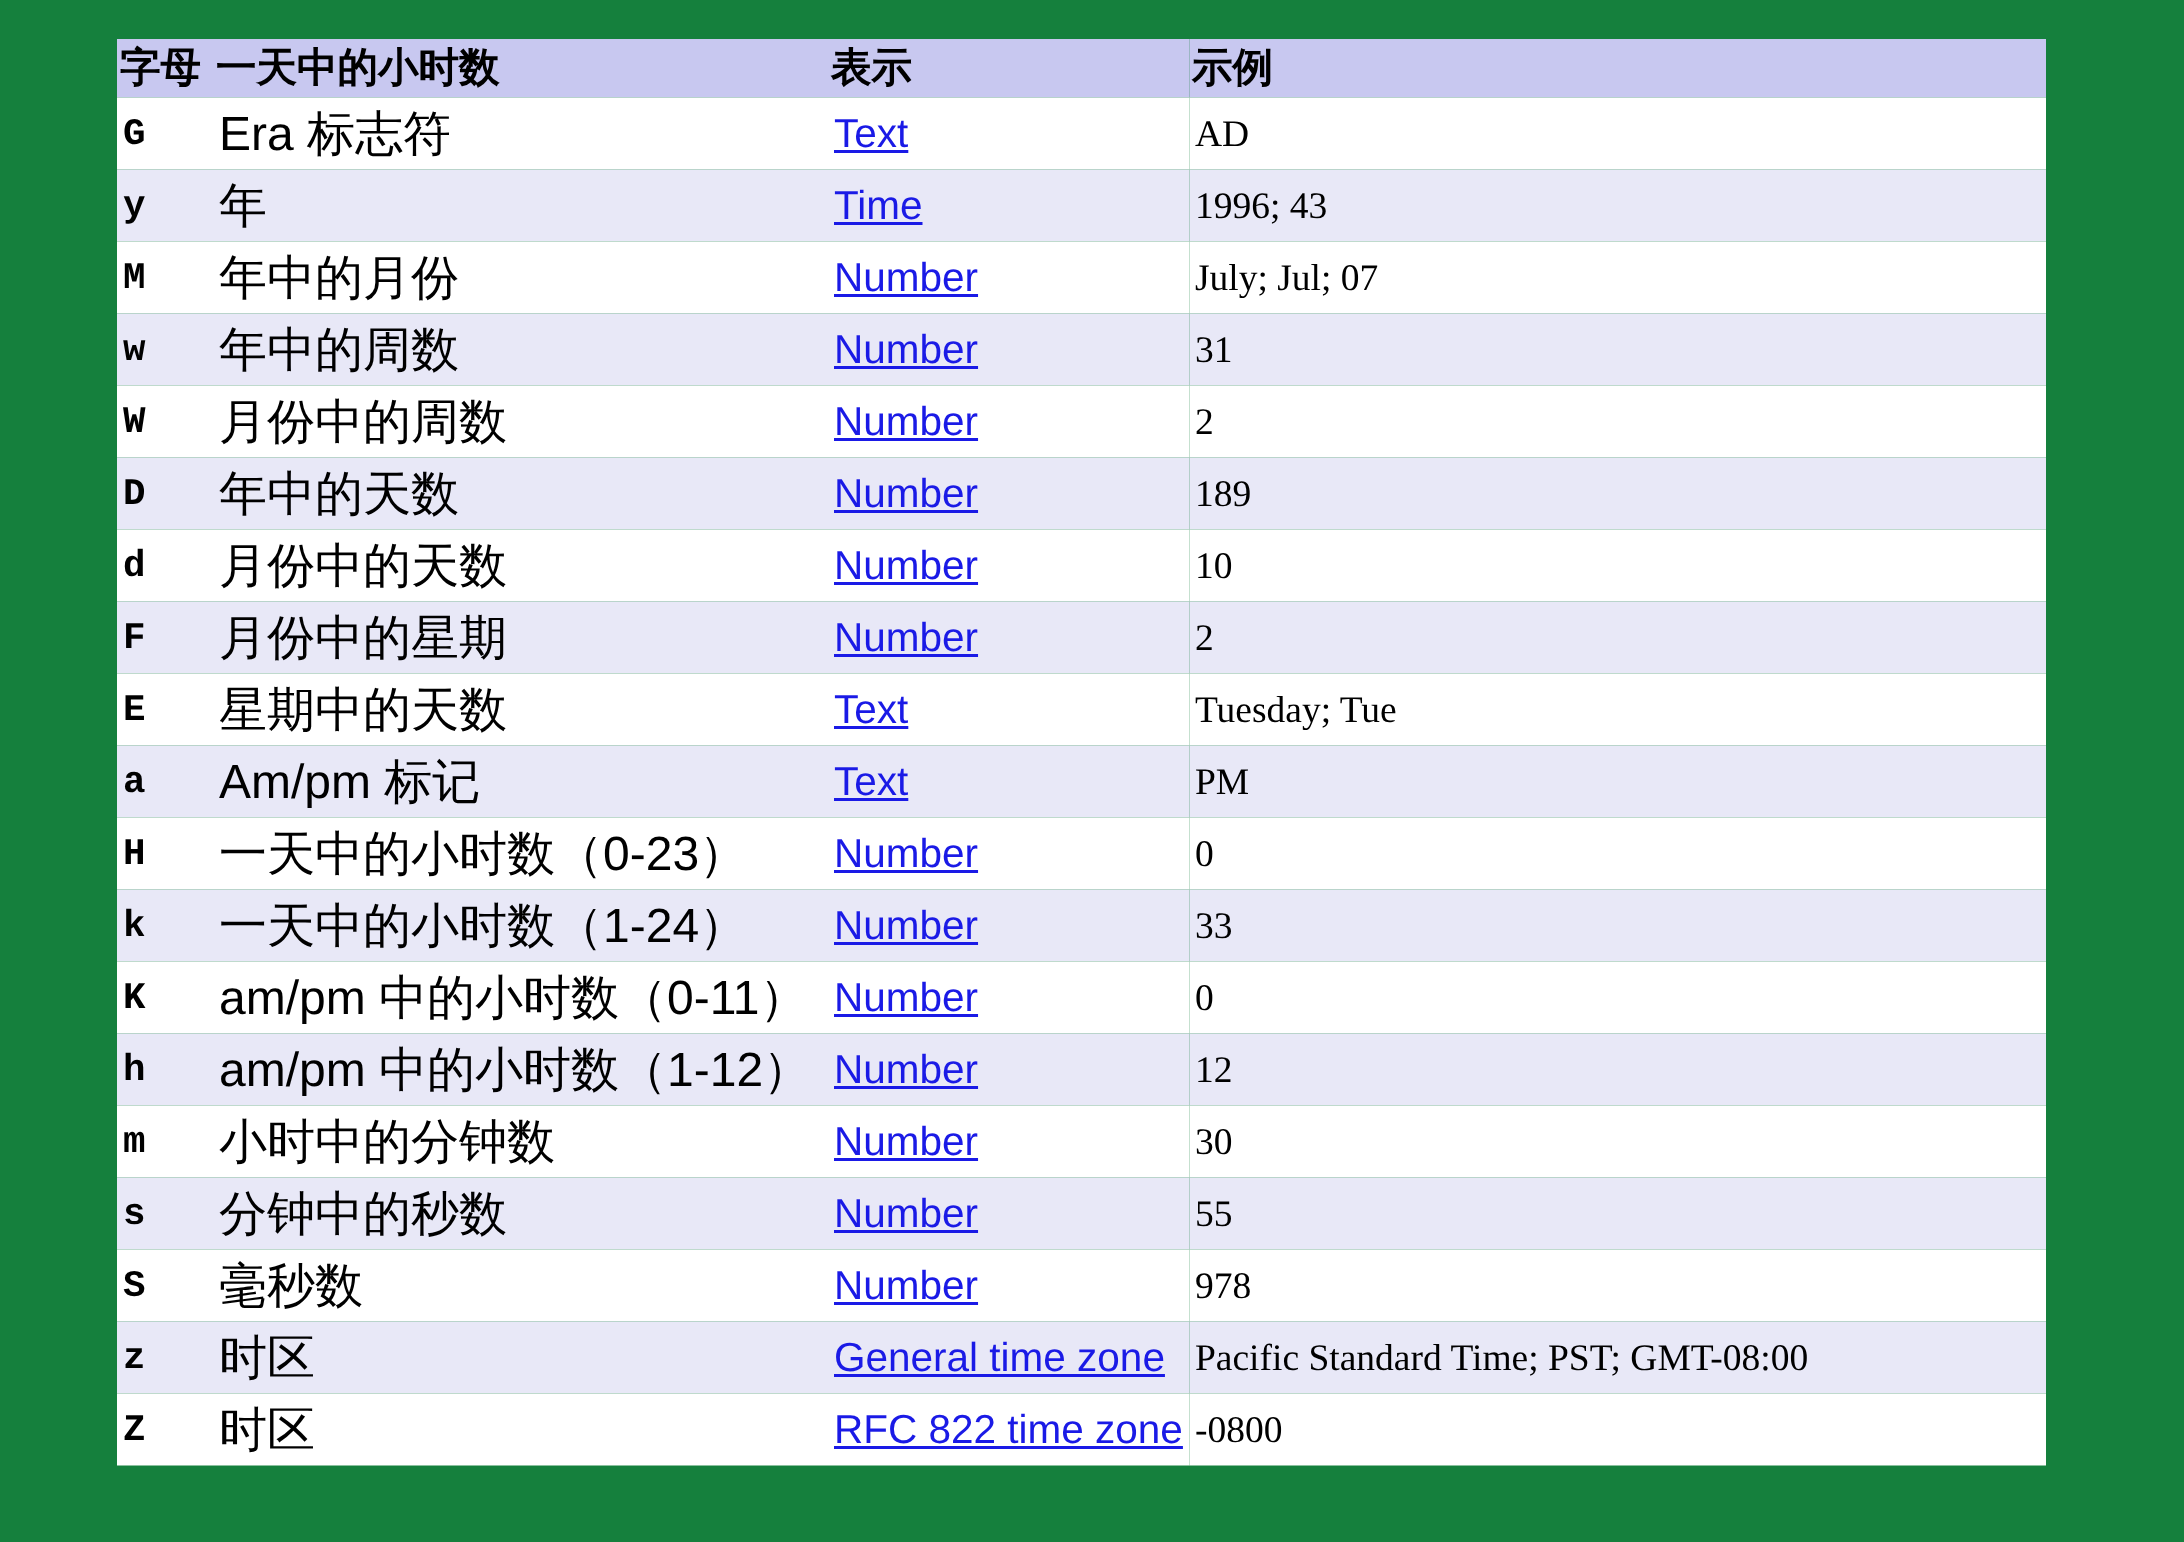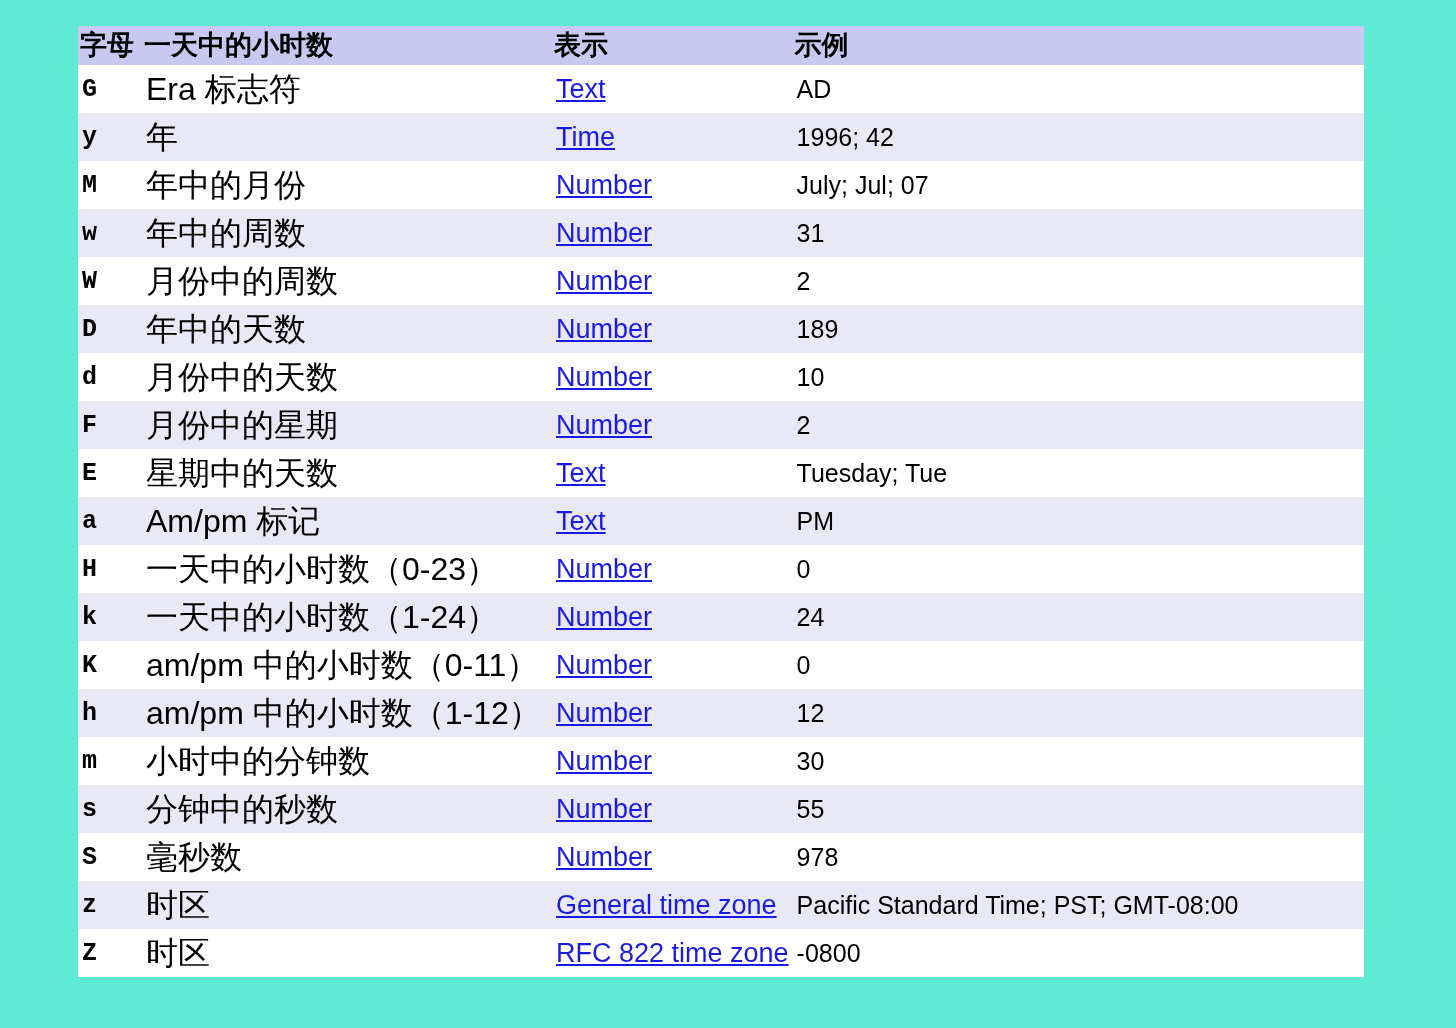--- a/index.html
+++ b/index.html
@@ -5,21 +5,21 @@
   html,body{
     margin:0;padding:0;
     background:#ececec;
     font-family:Helvetica,Arial,"PingFang SC","Hiragino Sans GB","Microsoft YaHei",sans-serif;
   }
   .page{
     width:1456px;
     height:1028px;
     box-sizing:border-box;
     padding:26px 92px 0 78px;
-    background:#5eead4;
+    background:#15803d;
   }
   table{
     width:100%;
     border-collapse:collapse;
     table-layout:auto;
     font-size:26px;
     line-height:1.0;
   }
   thead th{
     background:#c8c8f0;
@@ -48,21 +48,21 @@
   td.component{
     font-size:32px;
   }
   td.present a{
     color:#1a1ae6;
     text-decoration:underline;
     font-size:27px;
     text-align:center;
   }
   td.example{
-    font-family:Liberation Sans, sans-serif;
+    font-family:Liberation Serif, serif;
     font-weight:500;
     font-size:25px;
   }
   
   col.c1{width:56px;}
   col.c2{width:410px;}
   col.c3{width:240px;}
   col.c4{}
 </style>
 </head>
@@ -88,21 +88,21 @@
   <tr>
           <td class="letter">G</td>
           <td class="component">Era 标志符</td>
           <td class="present"><a href="#">Text</a></td>
           <td class="example">AD</td>
         </tr>
         <tr class="alt">
           <td class="letter">y</td>
           <td class="component">年</td>
           <td class="present"><a href="#">Time</a></td>
-          <td class="example">1996; 42</td>
+          <td class="example">1996; 43</td>
         </tr>
         <tr>
           <td class="letter">M</td>
           <td class="component">年中的月份</td>
           <td class="present"><a href="#">Number</a></td>
           <td class="example">July; Jul; 07</td>
         </tr>
         <tr class="alt">
           <td class="letter">w</td>
           <td class="component">年中的周数</td>
@@ -148,21 +148,21 @@
         <tr>
           <td class="letter">H</td>
           <td class="component">一天中的小时数（0-23）</td>
           <td class="present"><a href="#">Number</a></td>
           <td class="example">0</td>
         </tr>
         <tr class="alt">
           <td class="letter">k</td>
           <td class="component">一天中的小时数（1-24）</td>
           <td class="present"><a href="#">Number</a></td>
-          <td class="example">24</td>
+          <td class="example">33</td>
         </tr>
         <tr>
           <td class="letter">K</td>
           <td class="component">am/pm 中的小时数（0-11）</td>
           <td class="present"><a href="#">Number</a></td>
           <td class="example">0</td>
         </tr>
         <tr class="alt">
           <td class="letter">h</td>
           <td class="component">am/pm 中的小时数（1-12）</td>

